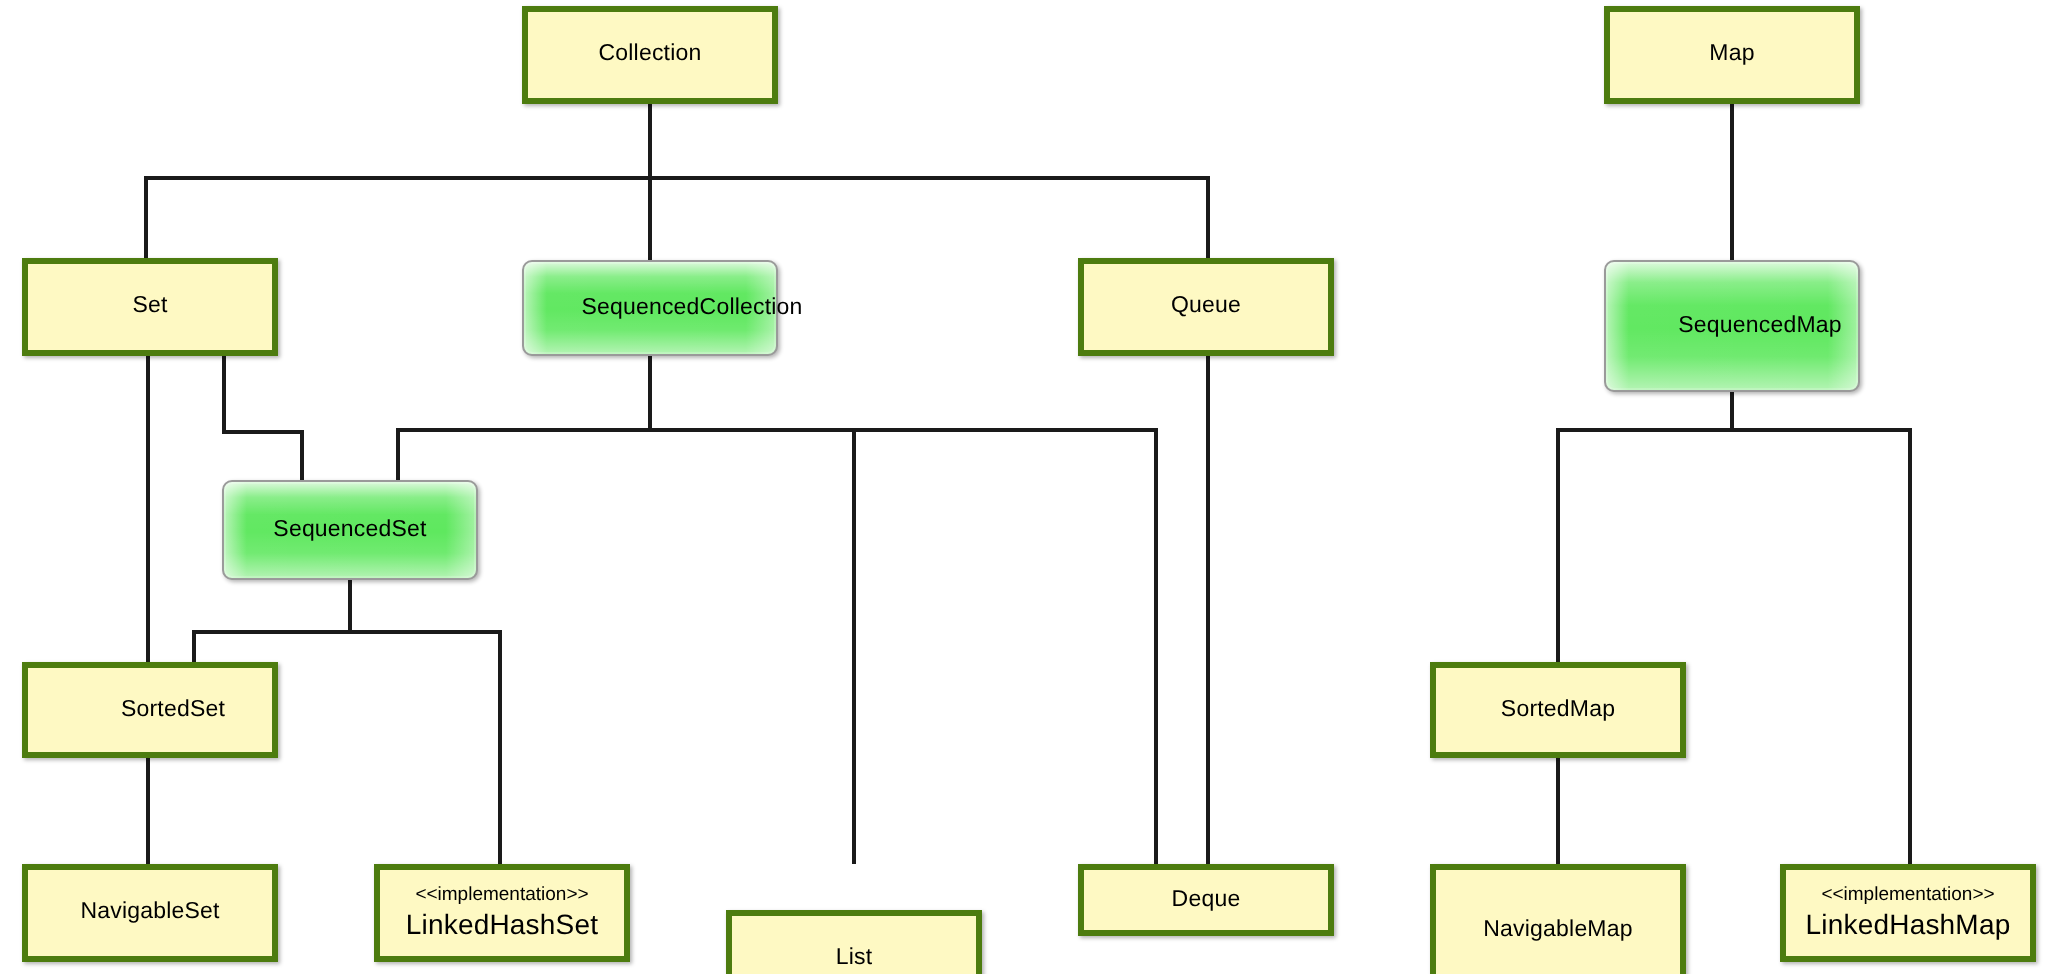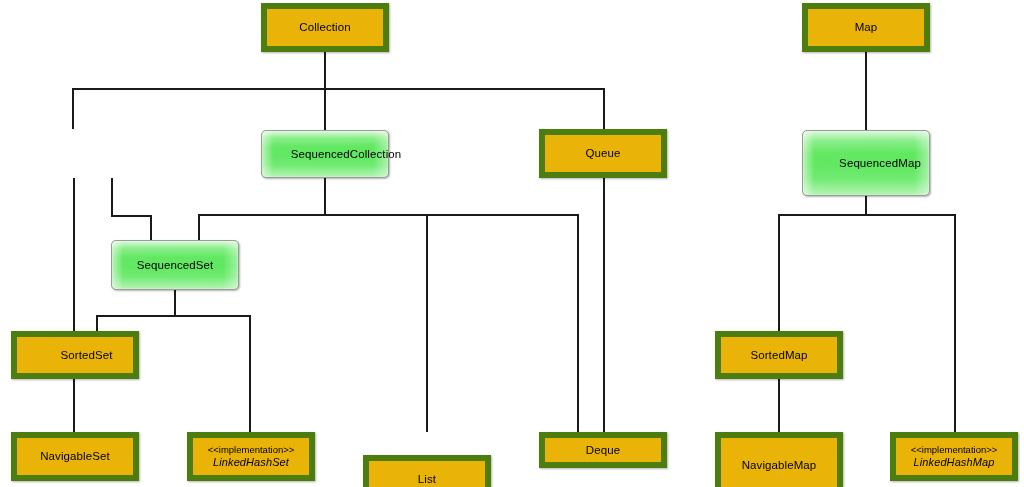--- a/index.html
+++ b/index.html
@@ -33,22 +33,22 @@
     align-items: center;
     justify-content: center;
     text-align: center;
     color: #000000;
     font-size: 11.5px;
     line-height: 1.25;
     letter-spacing: 0.1px;
     z-index: 5;
   }
   .node.plain {
-    background: #eab308;
-    border: 6px solid #4d7c0f;
+    background: #fef9c3;
+    border: 3px solid #4d7c0f;
     box-shadow: 1px 1px 2px rgba(0,0,0,0.30);
   }
   .node.highlight {
     border: 1px solid #9a9a9a;
     border-radius: 5px;
     background:
       linear-gradient(to bottom,
         rgba(255,255,255,0.78) 0%,
         rgba(255,255,255,0.26) 16%,
         rgba(255,255,255,0.02) 34%,
@@ -64,22 +64,21 @@
     box-shadow:
       1px 1px 2px rgba(0,0,0,0.30),
       inset 0 0 0 1px rgba(255,255,255,0.18);
   }
   .node .stereotype {
     font-size: 9.5px;
     font-style: normal;
     letter-spacing: 0;
   }
   .node .impl-name {
-    font-style: italic;
-    font-size: 11px;
+    font-size: 14px;
   }
 </style>
 </head>
 <body>
 
 <div id="diagram">
 
   <div class="edge v" style="left:324px; top:52px; height:38px;"></div>
   <div class="edge h" style="left:72px; top:88px; width:533px;"></div>
   <div class="edge v" style="left:72px; top:88px; height:41px;"></div>
@@ -111,20 +110,23 @@
   <div class="edge v" style="left:865px; top:178px; height:38px;"></div>
   <div class="edge h" style="left:778px; top:214px; width:177px;"></div>
   <div class="edge v" style="left:778px; top:214px; height:117px;"></div>
   <div class="edge v" style="left:954px; top:214px; height:218px;"></div>
   <div class="edge v" style="left:778px; top:379px; height:53px;"></div>
 
   <div class="node plain" style="left:261px; top:3px; width:128px; height:49px;">
     <span>Collection</span>
   </div>
 
+  <div class="node plain" style="left:11px; top:129px; width:128px; height:49px;">
+    <span>Set</span>
+  </div>
 
   <div class="node highlight" style="left:261px; top:130px; width:128px; height:48px;padding-left:42px;">
     <span>SequencedCollection</span>
   </div>
 
   <div class="node plain" style="left:539px; top:129px; width:128px; height:49px;">
     <span>Queue</span>
   </div>
 
   <div class="node highlight" style="left:111px; top:240px; width:128px; height:50px;">

